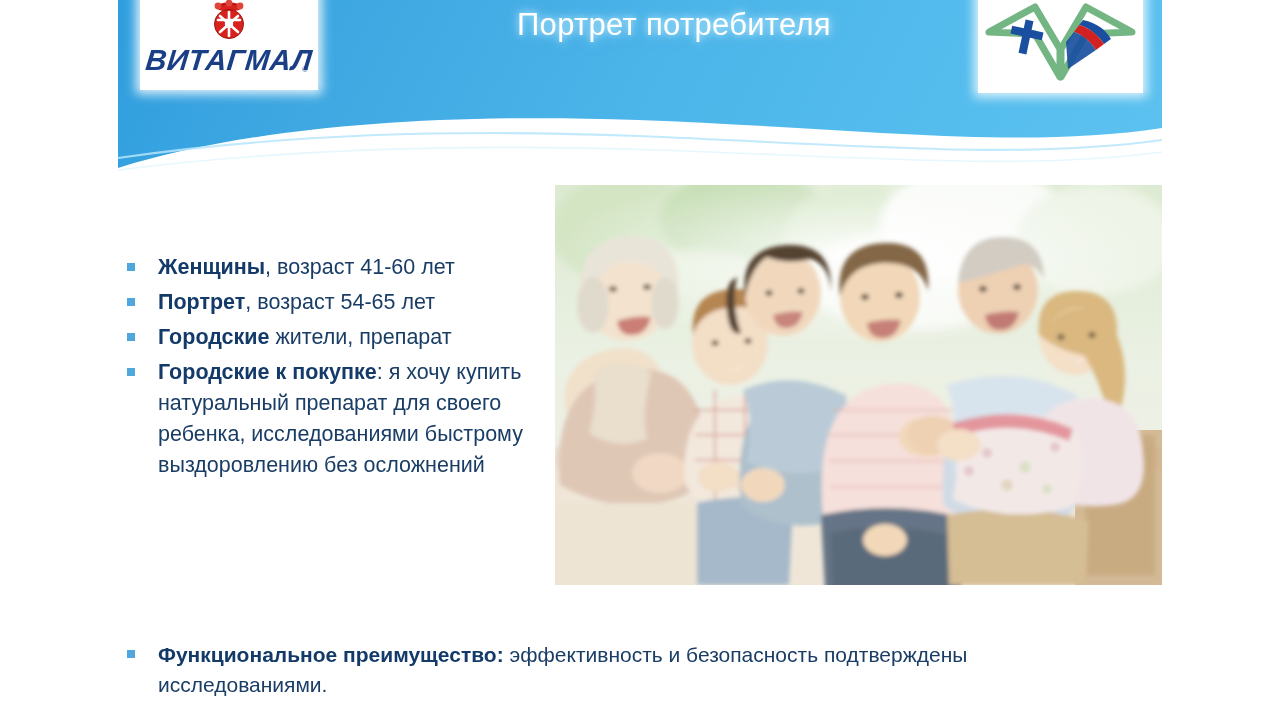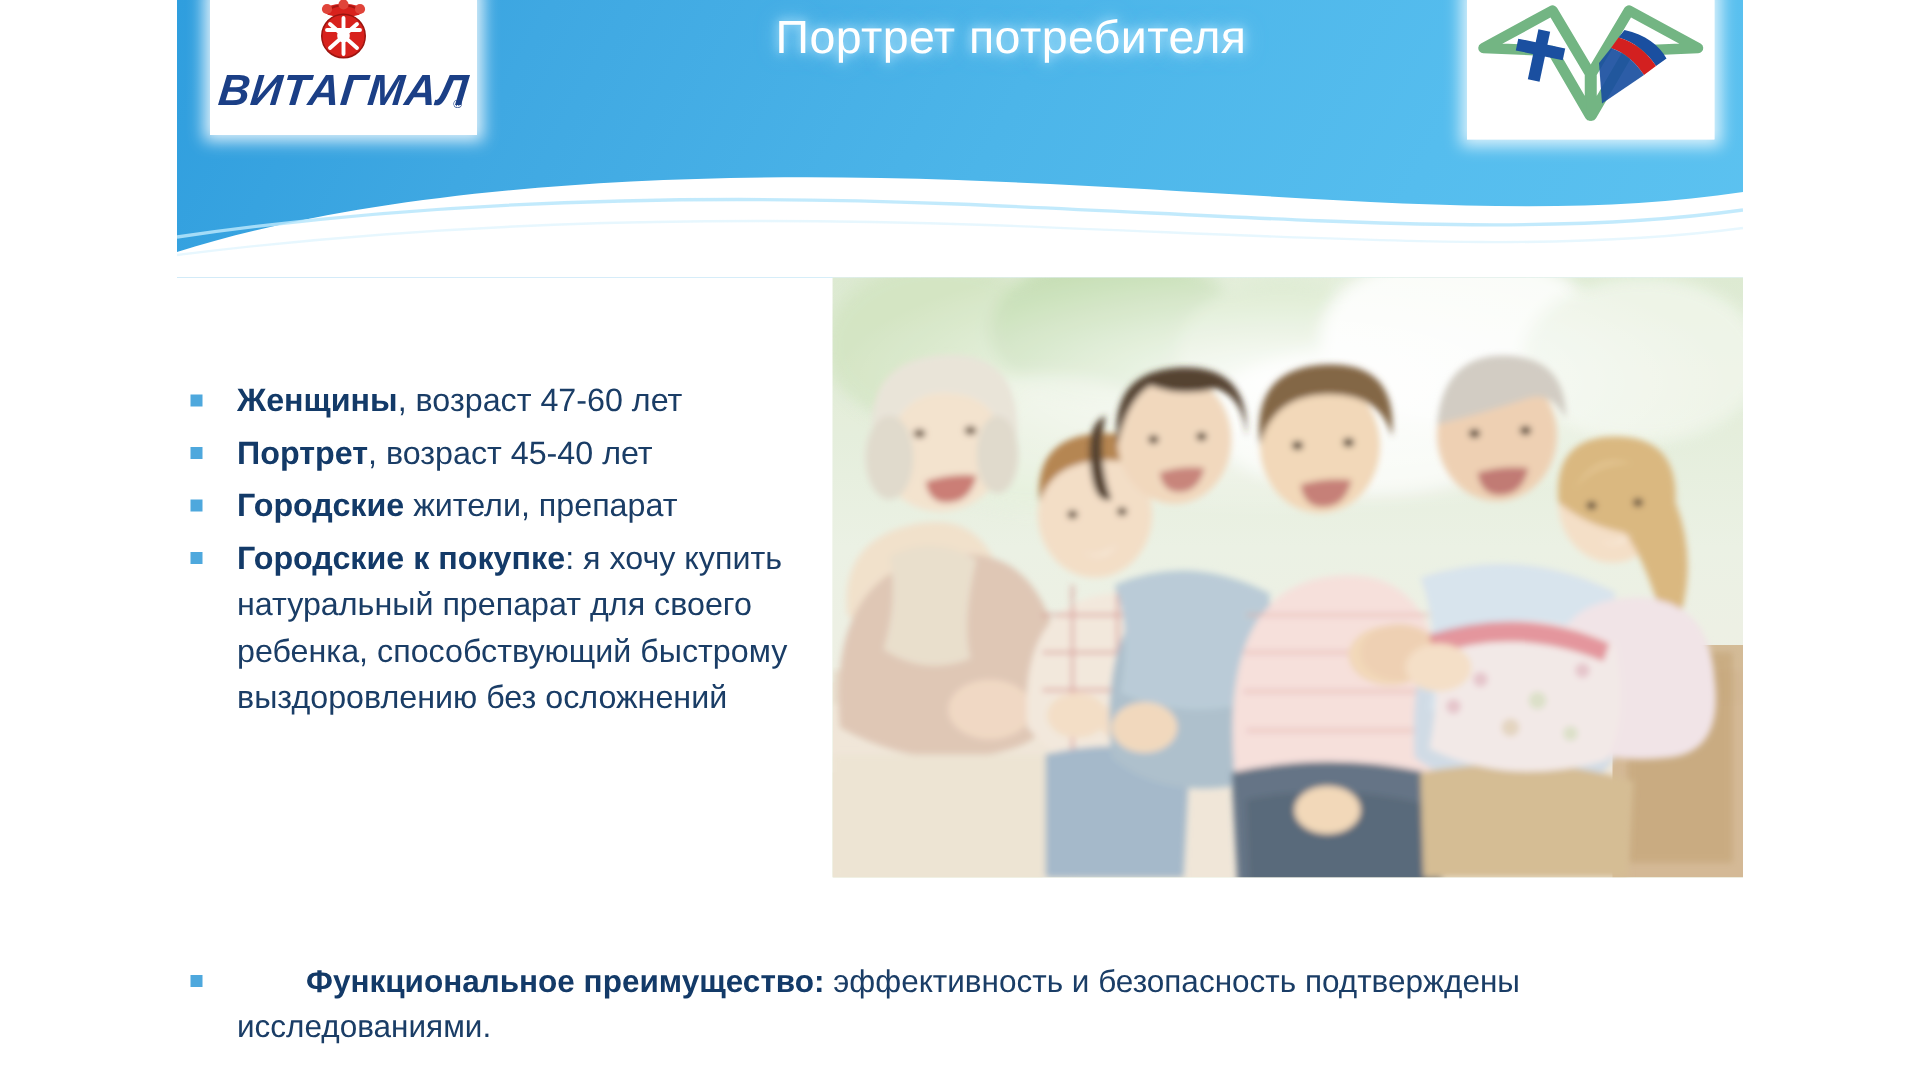--- a/index.html
+++ b/index.html
@@ -34,21 +34,21 @@
   .bullet{ position:relative; padding-left:40px; margin-bottom:4px;
     font-size:21.5px; line-height:31px; color:#1a3d66; }
   .bullet .sq{ position:absolute; left:9px; top:11px; width:8px; height:8px;
     background:#4ea8dd; }
   .bullet b{ font-weight:bold; color:#133a68; }
 
   #bottom-bullet{ position:absolute; left:0; top:640px; width:1000px;
     padding-left:40px; font-size:21px; line-height:30px; color:#1a3d66; }
   #bottom-bullet .sq{ position:absolute; left:9px; top:10px; width:8px; height:8px;
     background:#4ea8dd; }
-  #bottom-bullet b{ font-weight:bold; color:#133a68;margin-left:46px; }
+  #bottom-bullet b{ font-weight:bold; color:#133a68; }
 
   
   #photo{ position:absolute; left:437px; top:185px; width:607px; height:400px;
     overflow:hidden; background:#e8efe0; }
   #photo svg{ display:block; width:100%; height:100%; }
 </style>
 </head>
 <body>
 
 <div id="slide">
@@ -245,33 +245,33 @@
           <ellipse cx="404" cy="260" rx="22" ry="16" fill="#f4ddc3"></ellipse>
         </g>
       </g>
       <rect width="607" height="400" fill="#ffffff" opacity=".07"></rect>
     </svg>
   </div>
 
   <div id="bullets">
     <div class="bullet">
       <span class="sq"></span>
-      <b>Женщины</b><span>, возраст 47-60 лет</span>
-    </div>
-    <div class="bullet">
-      <span class="sq"></span>
-      <b>Портрет</b><span>, возраст 45-40 лет</span>
+      <b>Женщины</b><span>, возраст 41-60 лет</span>
+    </div>
+    <div class="bullet">
+      <span class="sq"></span>
+      <b>Портрет</b><span>, возраст 54-65 лет</span>
     </div>
     <div class="bullet">
       <span class="sq"></span>
       <b>Городские</b><span> жители, препарат</span>
     </div>
     <div class="bullet">
       <span class="sq"></span>
-      <b>Городские к покупке</b><span>: я хочу купить натуральный препарат для своего ребенка, способствующий быстрому выздоровлению без осложнений</span>
+      <b>Городские к покупке</b><span>: я хочу купить натуральный препарат для своего ребенка, исследованиями быстрому выздоровлению без осложнений</span>
     </div>
   </div>
 
   <div id="bottom-bullet">
     <span class="sq"></span>
     <b>Функциональное преимущество:</b><span> эффективность и безопасность подтверждены исследованиями.</span>
   </div>
 
 </div>
 

